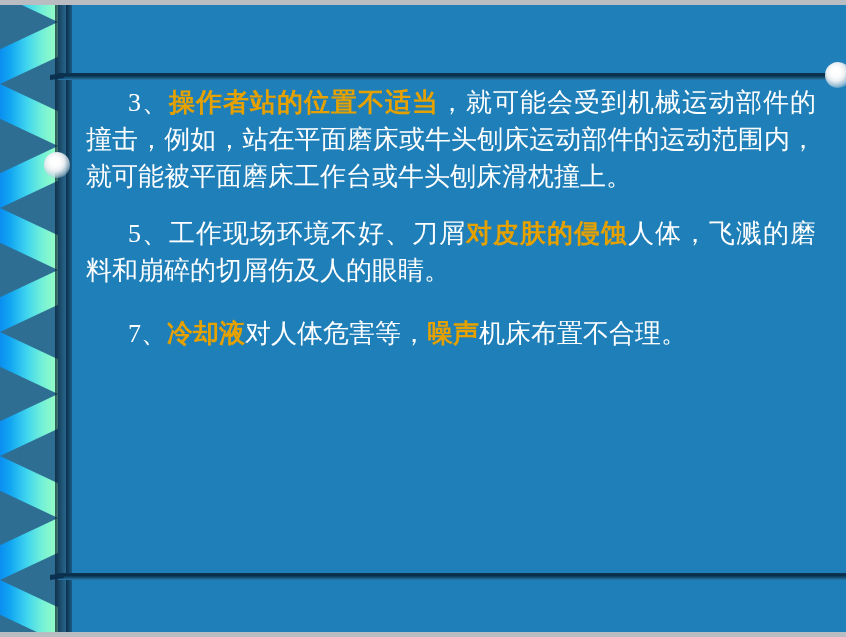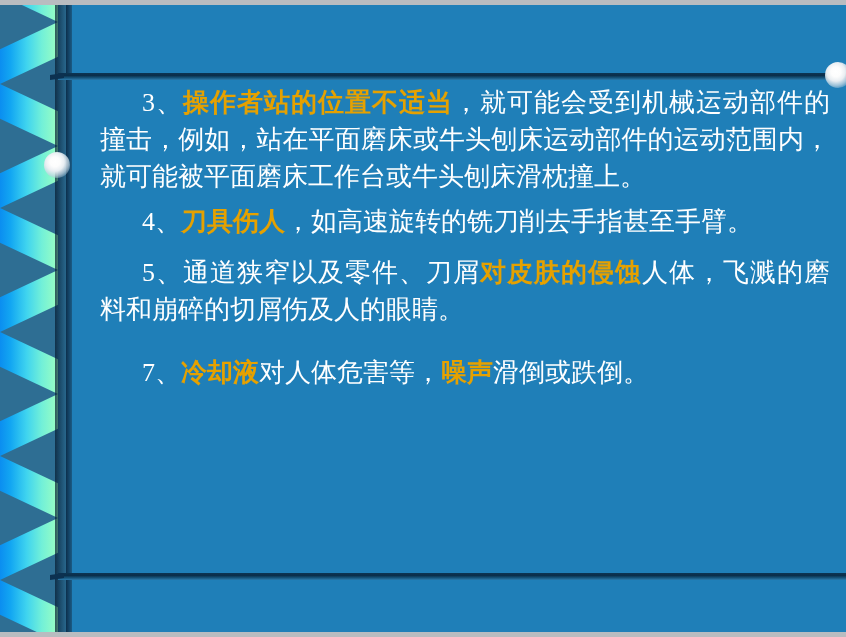--- a/index.html
+++ b/index.html
@@ -122,21 +122,21 @@
        rgba(120,165,195,0.32) 80%,
        rgba(60,120,160,0.0) 100%);
     z-index: 30;
   }
   .dot-left  { left: 44px; top: 152px; }
   .dot-right { left: 825px; top: 62px; }
 
   
   .content {
     position: absolute;
-    left: 72px;
+    left: 58px;
     top: 80px;
     width: 774px;
     height: 493px;
     z-index: 15;
     padding: 4px 16px 0 28px;
     box-sizing: border-box;
   }
 
   p.para {
     margin: 0 0 2px 0;
@@ -185,28 +185,27 @@
 
   <div class="glow-dot dot-left"></div>
   <div class="glow-dot dot-right"></div>
 
   <div class="content">
 
     <p class="para"><span class="ind"></span><span>3、</span><span class="hl">操作者站的位置不适当</span><span>，就可能会受到机械运动部件的撞击，例如，站在平面磨床或牛头刨床运动部件的运动范围内，就可能被平面磨床工作台或牛头刨床滑枕撞上。</span></p>
 
     <div class="gap-sm"></div>
 
-    <p class="para"><span class="ind"></span><span>4、</span><span class="hl">刀具伤人</span><span>，如高速旋转的铣刀削去手指甚至手臂。</span></p>
 
     <div class="gap"></div>
 
-    <p class="para"><span class="ind"></span><span>5、</span><span>通道狭窄以及零件、刀屑</span><span class="hl">对皮肤的侵蚀</span><span>人体，飞溅的磨料和崩碎的切屑伤及人的眼睛。</span></p>
+    <p class="para"><span class="ind"></span><span>5、</span><span>工作现场环境不好、刀屑</span><span class="hl">对皮肤的侵蚀</span><span>人体，飞溅的磨料和崩碎的切屑伤及人的眼睛。</span></p>
 
     <div class="gap"></div>
 
 
     <div class="gap"></div>
 
-    <p class="para"><span class="ind"></span><span>7、</span><span class="hl">冷却液</span><span>对人体危害等，</span><span class="hl">噪声</span><span>滑倒或跌倒。</span></p>
+    <p class="para"><span class="ind"></span><span>7、</span><span class="hl">冷却液</span><span>对人体危害等，</span><span class="hl">噪声</span><span>机床布置不合理。</span></p>
 
   </div>
 
 </div>
 
 </body></html>

